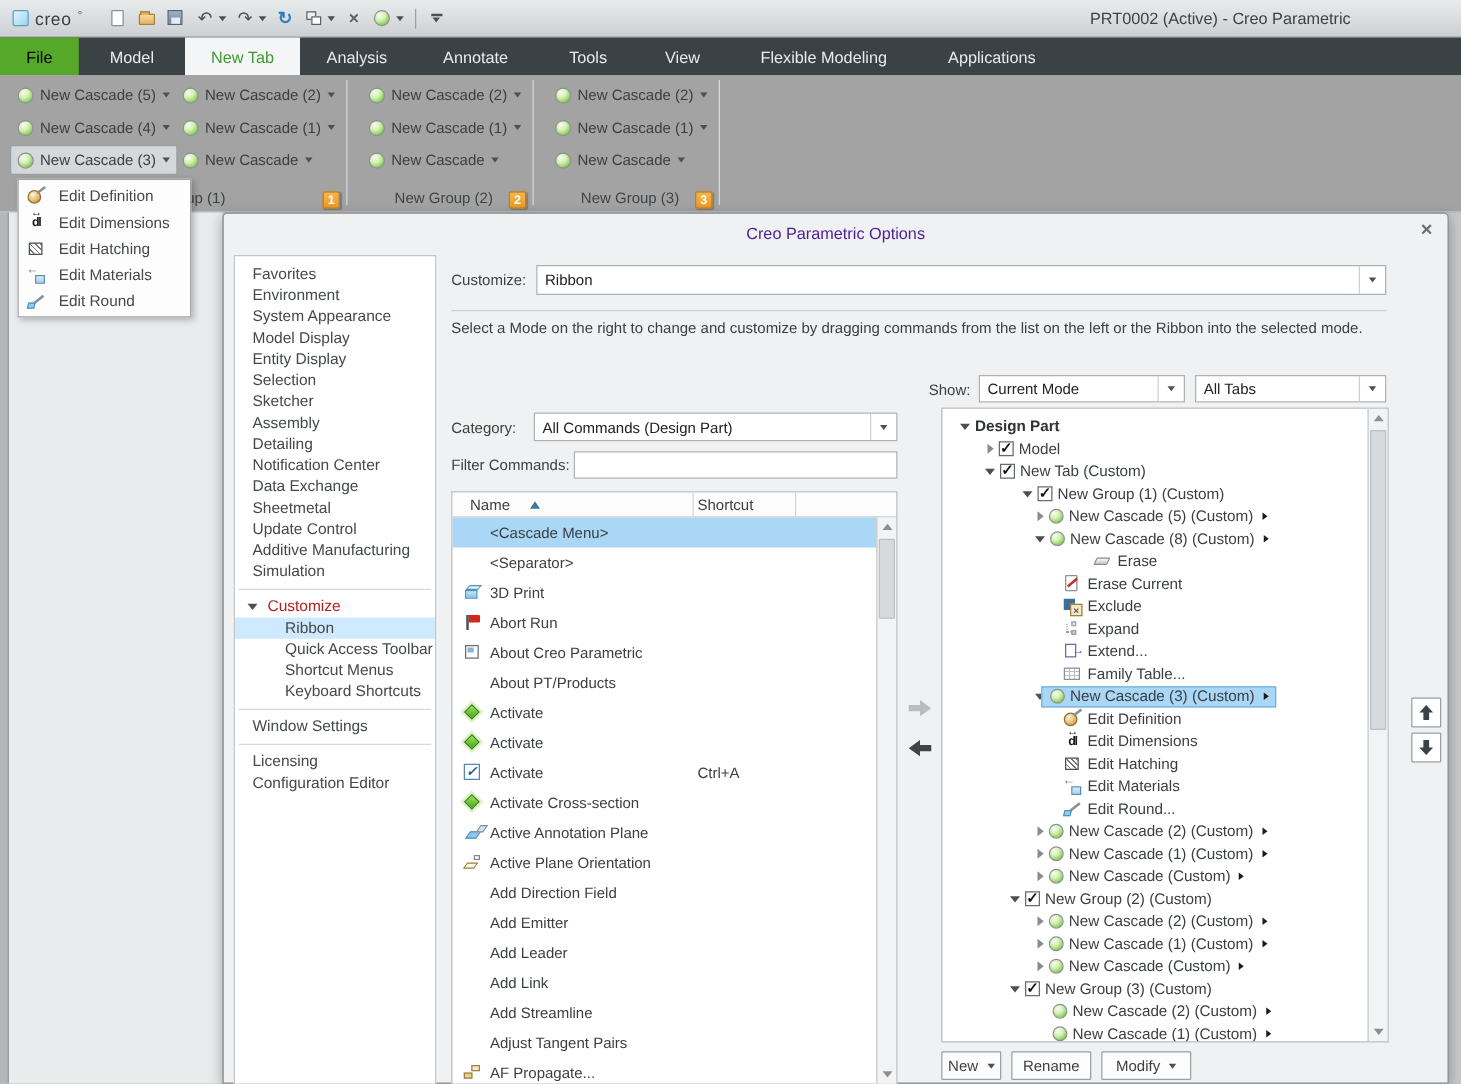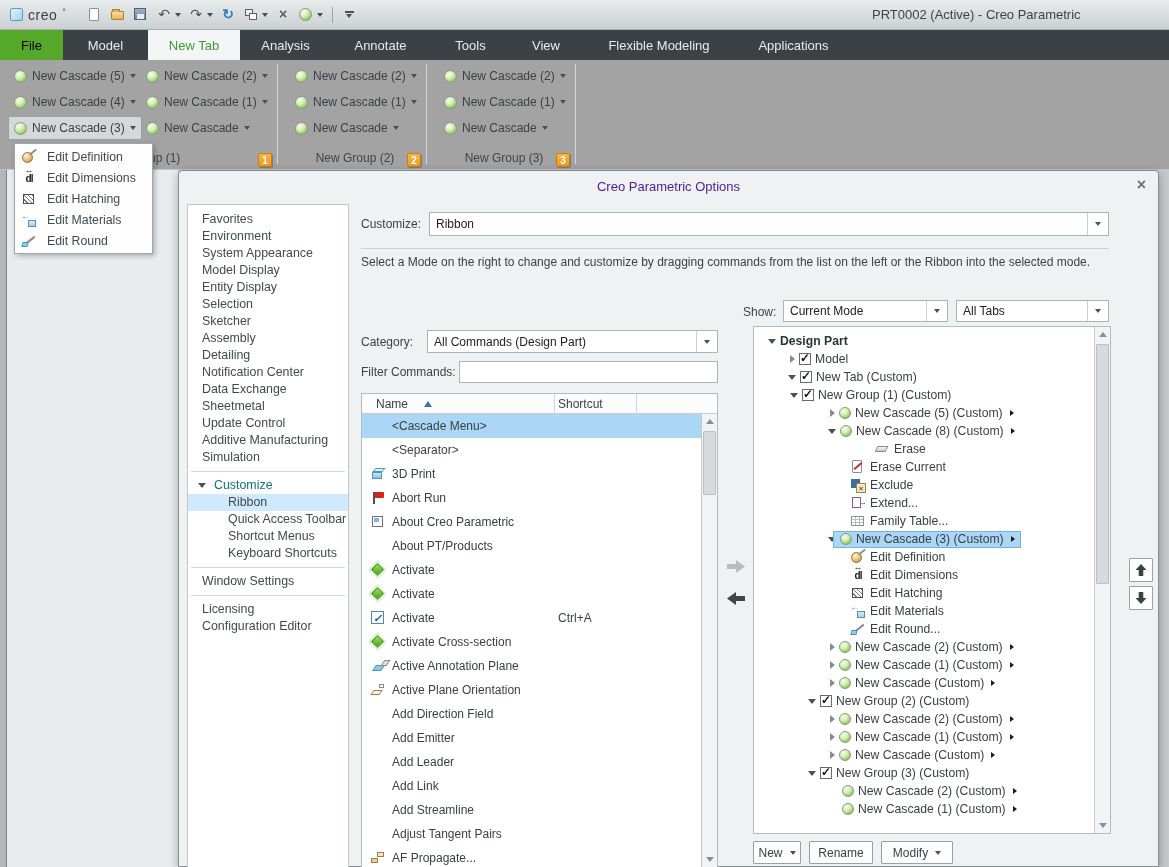--- a/index.html
+++ b/index.html
@@ -48,21 +48,21 @@
 
 
 #dialog{position:absolute;left:178px;top:170px;width:981px;height:697px;background:#f0f1f2;border:1px solid #878c8f;border-radius:4px 4px 0 0;box-shadow:0 3px 10px rgba(0,0,0,.3);z-index:20}
 #dlg-title{position:absolute;left:0;top:8px;width:100%;text-align:center;font-size:13px;color:#4c1d95}
 #dlg-close{position:absolute;right:12px;top:6px;font-size:16px;font-weight:bold;color:#6a7073;line-height:16px}
 #side-list{position:absolute;left:8px;top:33px;width:162px;height:664px;background:#fff;border:1px solid #c3c6c8;padding-top:6px;overflow:hidden}
 .sitem{height:17px;line-height:17px;padding-left:14px;color:#44494c;font-size:12.4px;white-space:nowrap}
 .sitem.child{padding-left:40px}
 .sitem.sel{background:#cfe9ff}
 .ssep{height:1px;background:#d6d9db;margin:5px 3px}
-.sghead{height:17px;line-height:17px;display:flex;align-items:center;color:#0f766e;font-size:12.4px}
+.sghead{height:17px;line-height:17px;display:flex;align-items:center;color:#b91c1c;font-size:12.4px}
 .sghead .eo{margin:0 8px 0 10px}
 
 .fldlabel{position:absolute;font-size:12px;color:#404040;white-space:nowrap}
 .combo{position:absolute;display:flex;align-items:stretch;background:#fff;border:1px solid #adb2b5}
 .combo .val{flex:1;display:flex;align-items:center;padding-left:6px;color:#222;white-space:nowrap;overflow:hidden}
 .combo .arr{width:21px;border-left:1px solid #ccd0d2;display:flex;align-items:center;justify-content:center}
 #dlg-hr{position:absolute;left:182px;top:77px;width:748px;height:1px;background:#cdd0d2}
 #dlg-desc{position:absolute;left:182px;top:84px;width:770px;font-size:12px;color:#3a3f42}
 #filter-input{position:absolute;left:280px;top:190px;width:259px;height:22px;border:1px solid #aeb3b6;font-family:"Liberation Sans",sans-serif;font-size:12px;padding:0 5px;background:#fff}
 
@@ -566,21 +566,21 @@
           <div class="trow" style="padding-left: 34px;">
             <span class="ec"></span>
             <span class="cbx"></span>
             <span class="lbl">Model</span>
           </div>
           <div class="trow" style="padding-left: 34px;">
             <span class="eo"></span>
             <span class="cbx"></span>
             <span class="lbl">New Tab (Custom)</span>
           </div>
-          <div class="trow" style="padding-left: 36px; text-align: center;">
+          <div class="trow" style="padding-left: 64px; text-align: center;">
             <span class="eo"></span>
             <span class="cbx"></span>
             <span class="lbl">New Group (1) (Custom)</span>
           </div>
           <div class="trow" style="padding-left: 74px;">
             <span class="ec"></span>
             <span class="sphere s12" style="margin-left: 4px;"></span>
             <span class="lbl">New Cascade (5) (Custom)</span>
             <span class="fly"></span>
           </div>
@@ -602,20 +602,28 @@
               <i class="x-redsl"></i>
             </span>
             <span class="lbl">Erase Current</span>
           </div>
           <div class="trow" style="padding-left: 94px;">
             <span class="ico tico" style="margin-left: 2px;">
               <i class="x-exb"></i>
               <i class="x-ext">×</i>
             </span>
             <span class="lbl">Exclude</span>
+          </div>
+          <div class="trow" style="padding-left: 94px;">
+            <span class="ico tico" style="margin-left: 2px;">
+              <i class="x-exp1"></i>
+              <i class="x-exp2"></i>
+              <i class="x-expl"></i>
+            </span>
+            <span class="lbl">Expand</span>
           </div>
           <div class="trow" style="padding-left: 94px;">
             <span class="ico tico" style="margin-left: 2px;">
               <i class="x-extp"></i>
               <i class="x-extar">→</i>
             </span>
             <span class="lbl">Extend...</span>
           </div>
           <div class="trow" style="padding-left: 94px;">
             <span class="ico tico" style="margin-left: 2px;">

